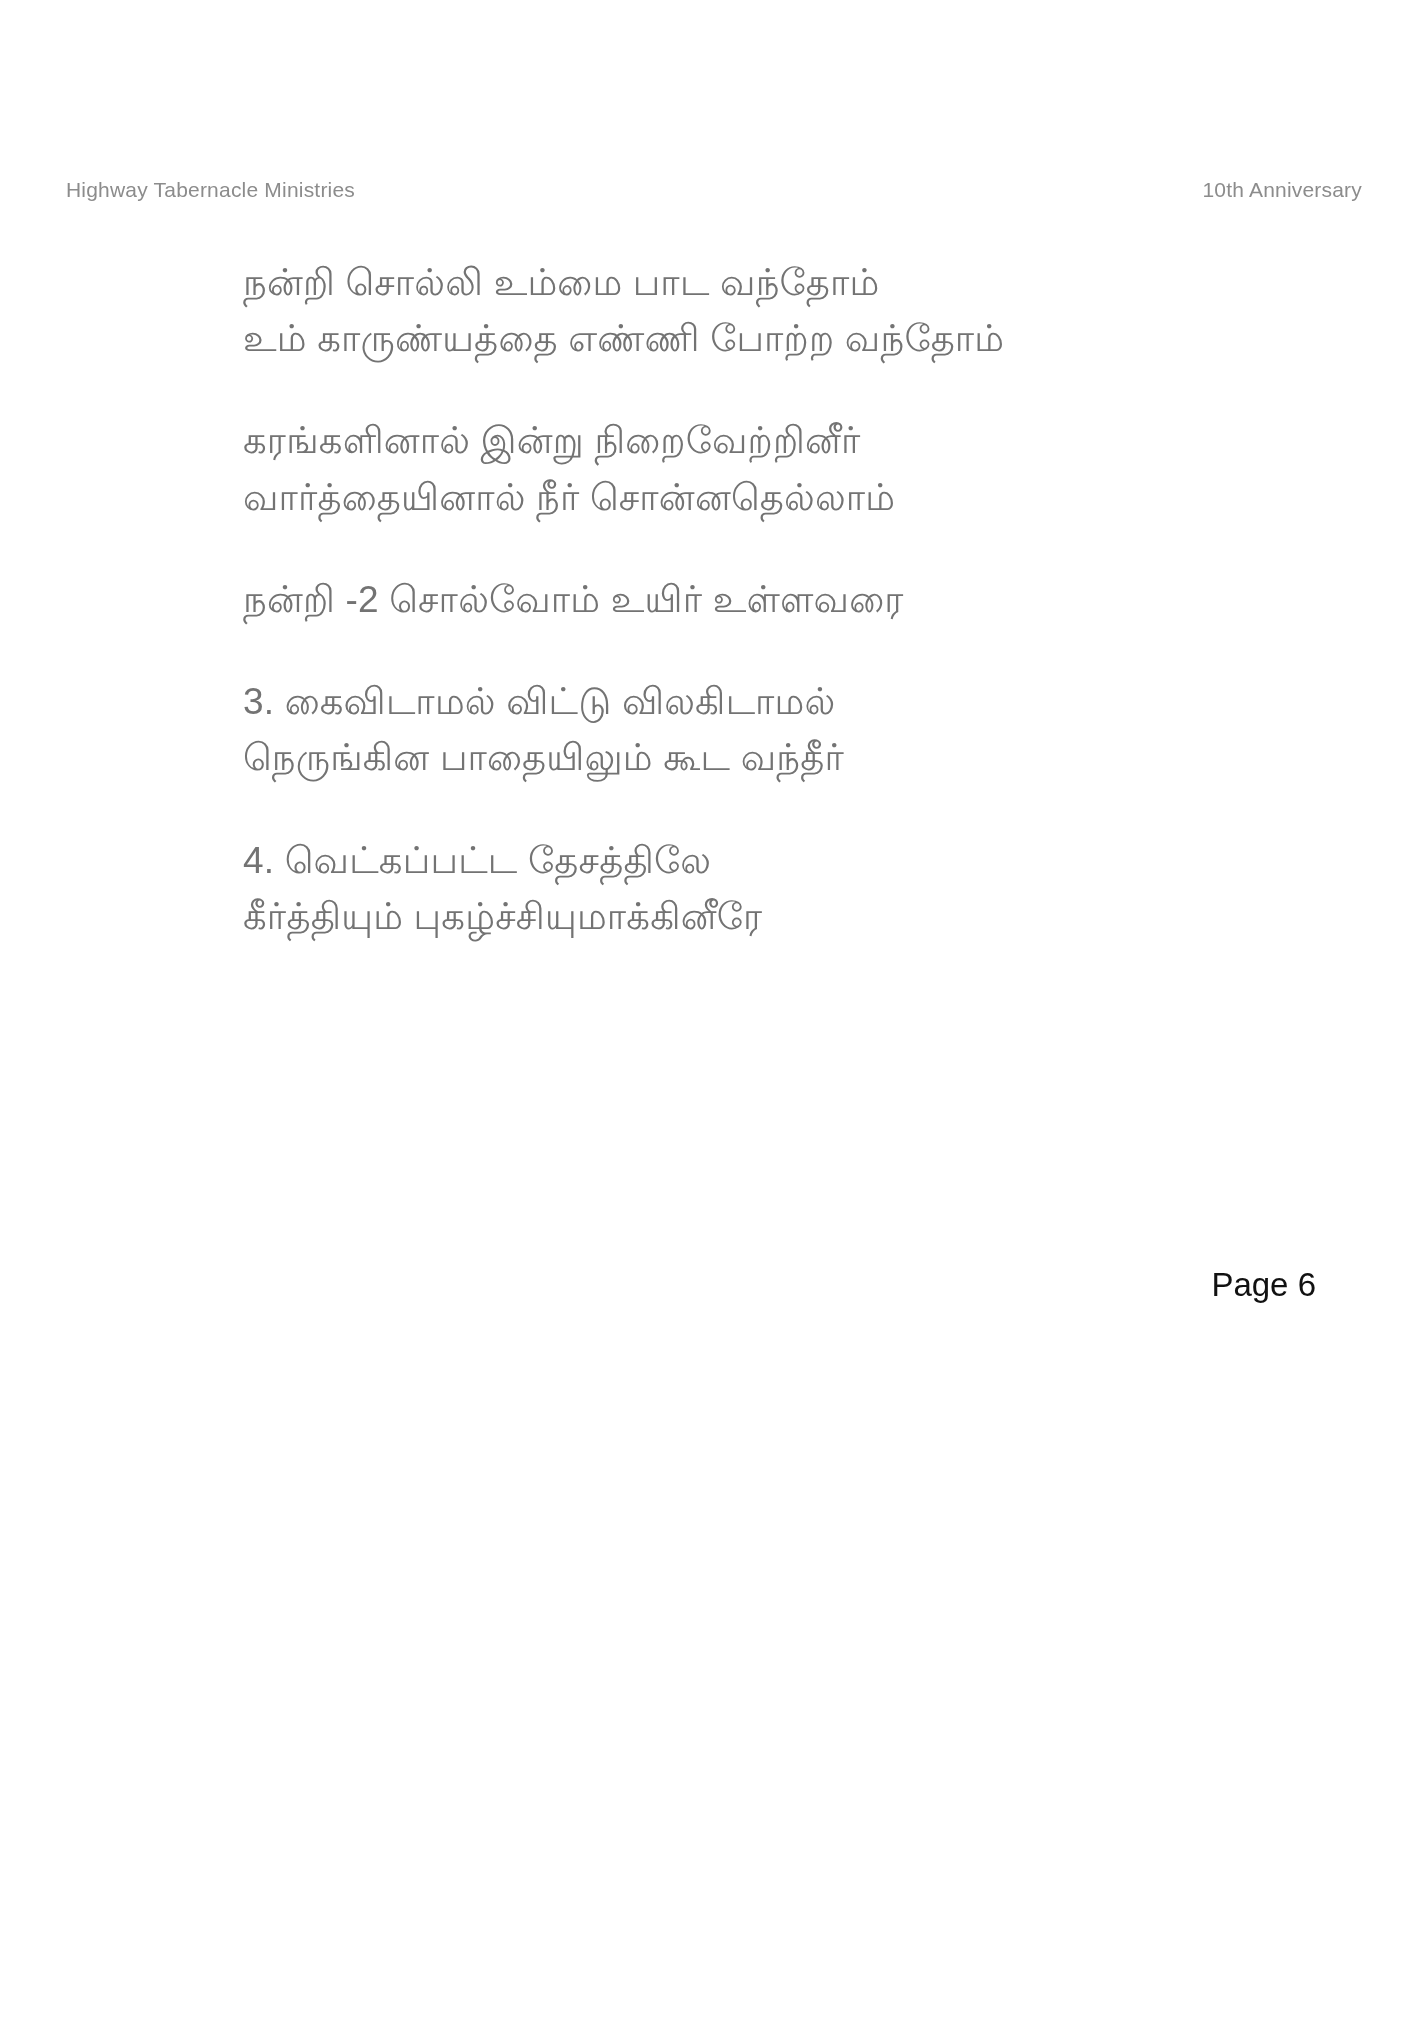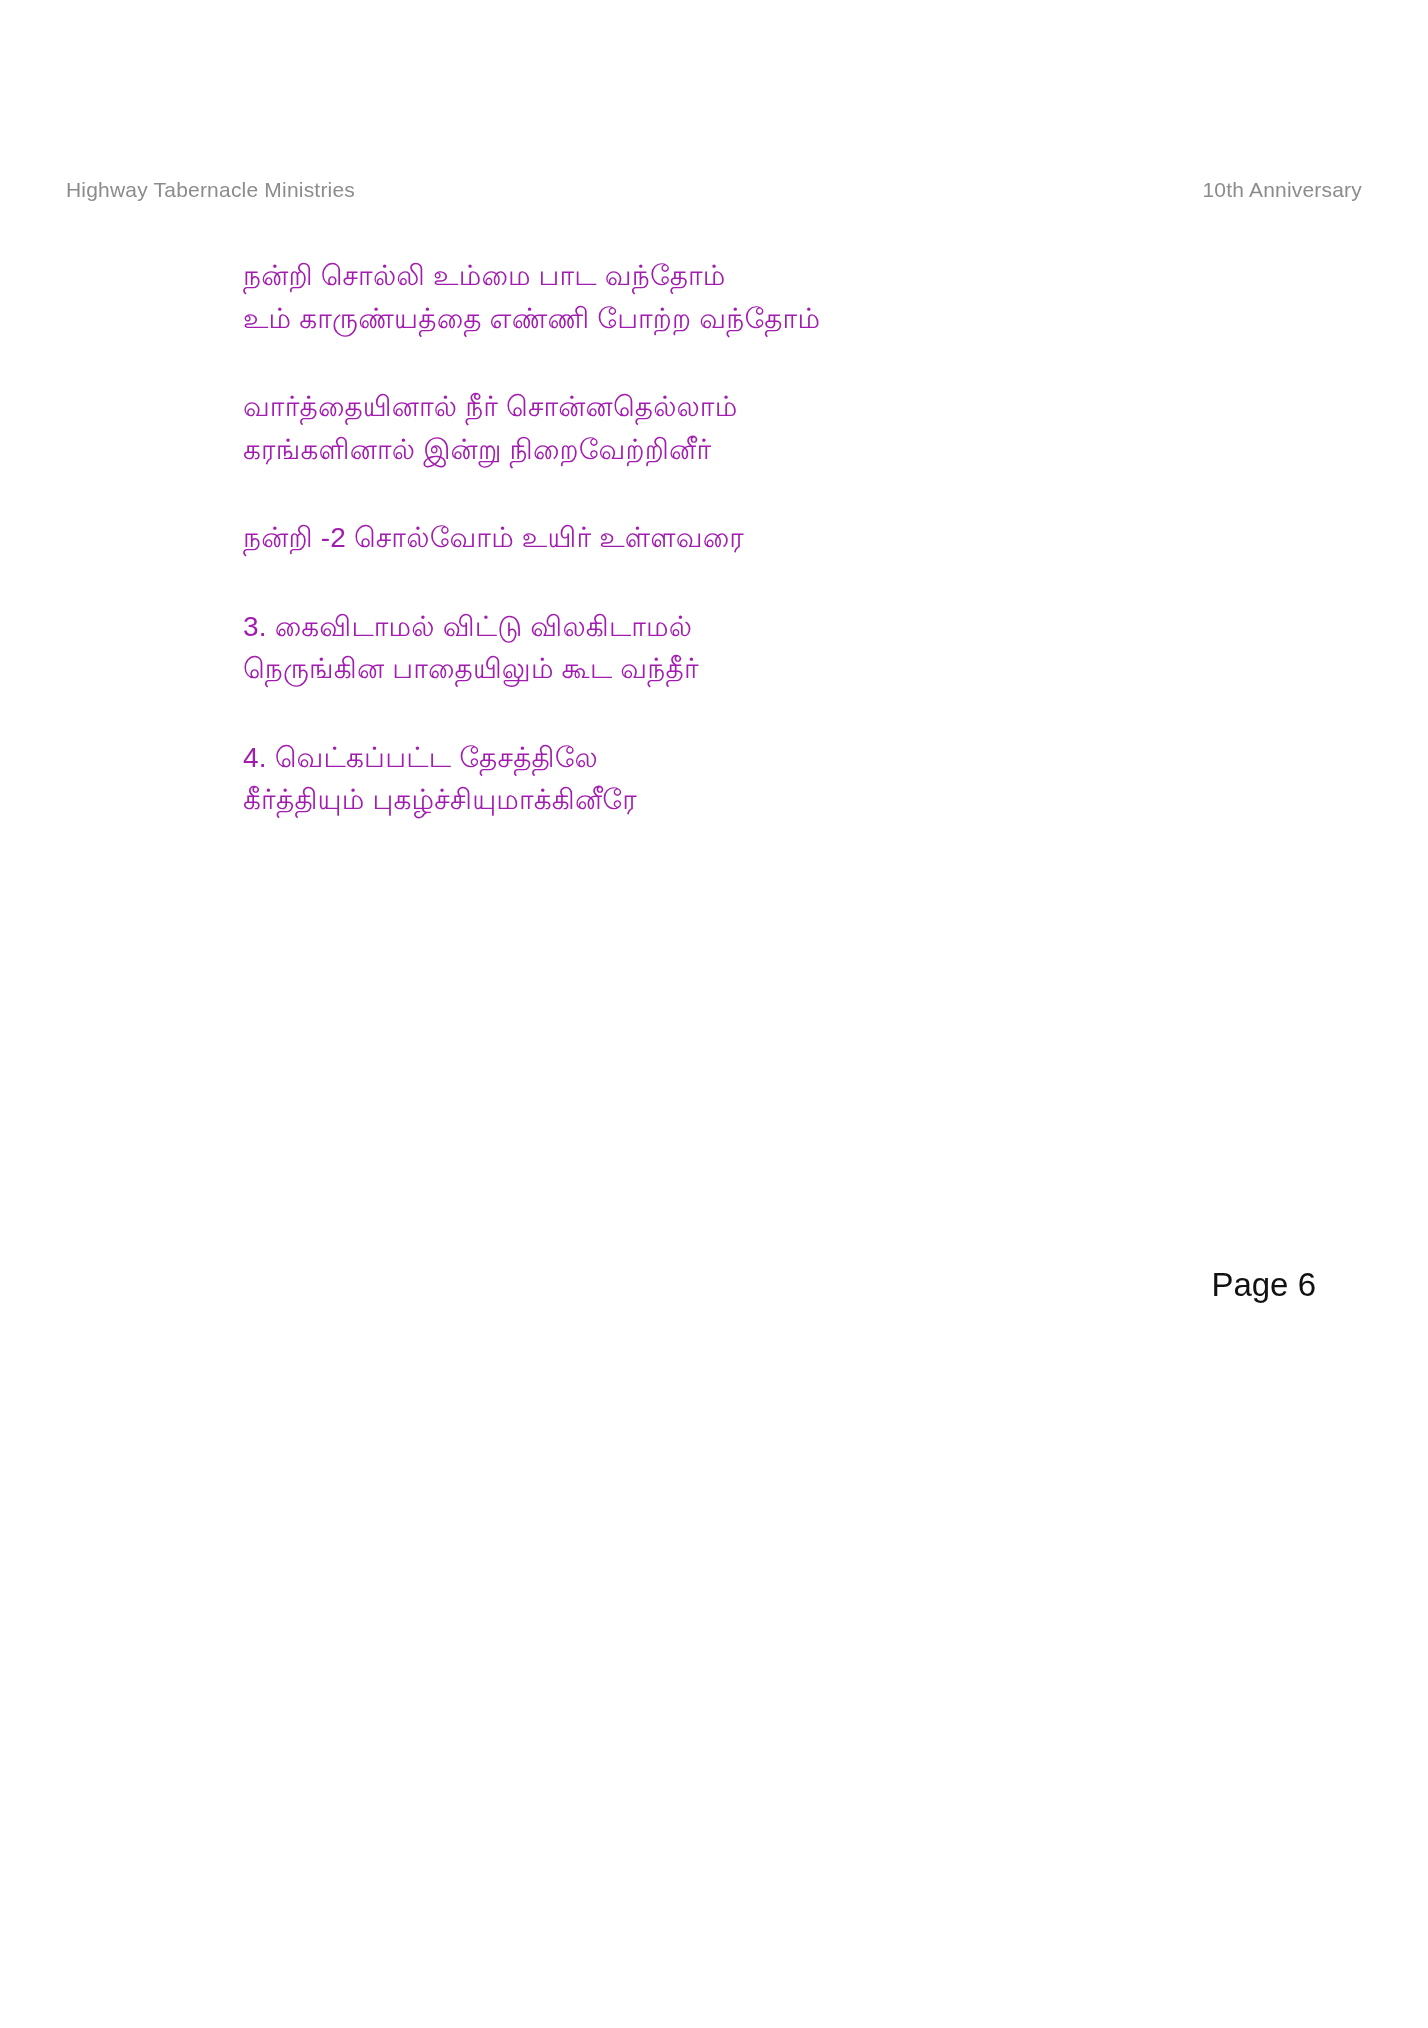--- a/index.html
+++ b/index.html
@@ -50,23 +50,23 @@
     margin: 0 0 66px 0;
     letter-spacing: 0.5px;
   }
   .stanza {
     margin-bottom: 46px;
   }
   .stanza:last-child {
     margin-bottom: 9px;
   }
   .line {
-    font-size: 28px;
+    font-size: 37px;
     line-height: 1.52;
-    color: #a21caf;
+    color: #737373;
     white-space: pre-wrap;
     letter-spacing: 0.2px;
   }
   .footer {
     position: absolute;
     bottom: 120px;
     right: 112px;
     font-size: 33px;
     color: #111111;
   }
@@ -82,22 +82,22 @@
   </div>
 
   <div class="content">
 
     <div class="stanza">
       <div class="line">நன்றி சொல்லி உம்மை பாட வந்தோம்</div>
       <div class="line">உம் காருண்யத்தை எண்ணி போற்ற வந்தோம்</div>
     </div>
 
     <div class="stanza">
+      <div class="line">கரங்களினால் இன்று நிறைவேற்றினீர்</div>
       <div class="line">வார்த்தையினால் நீர் சொன்னதெல்லாம்</div>
-      <div class="line">கரங்களினால் இன்று நிறைவேற்றினீர்</div>
     </div>
 
     <div class="stanza">
       <div class="line">நன்றி -2 சொல்வோம் உயிர் உள்ளவரை</div>
     </div>
 
 
 
     <div class="stanza">
       <div class="line">3. கைவிடாமல் விட்டு விலகிடாமல்</div>

